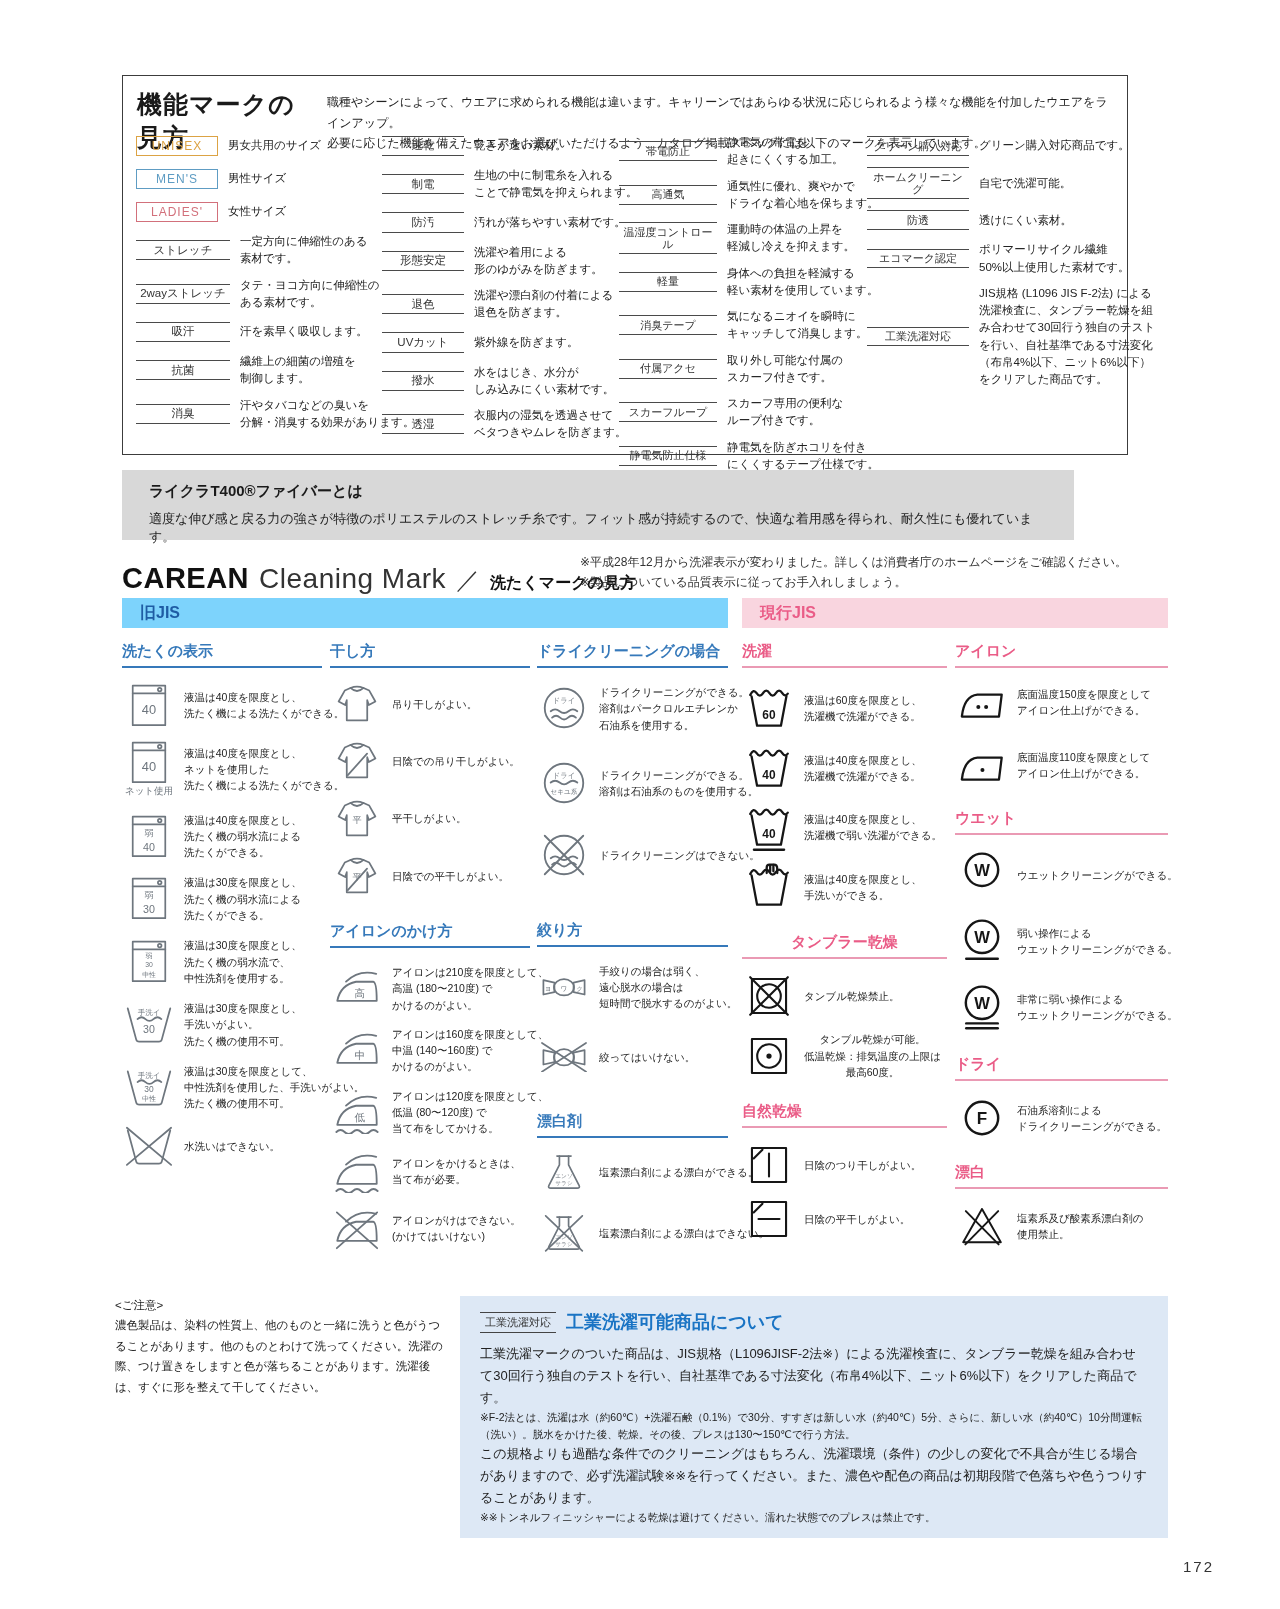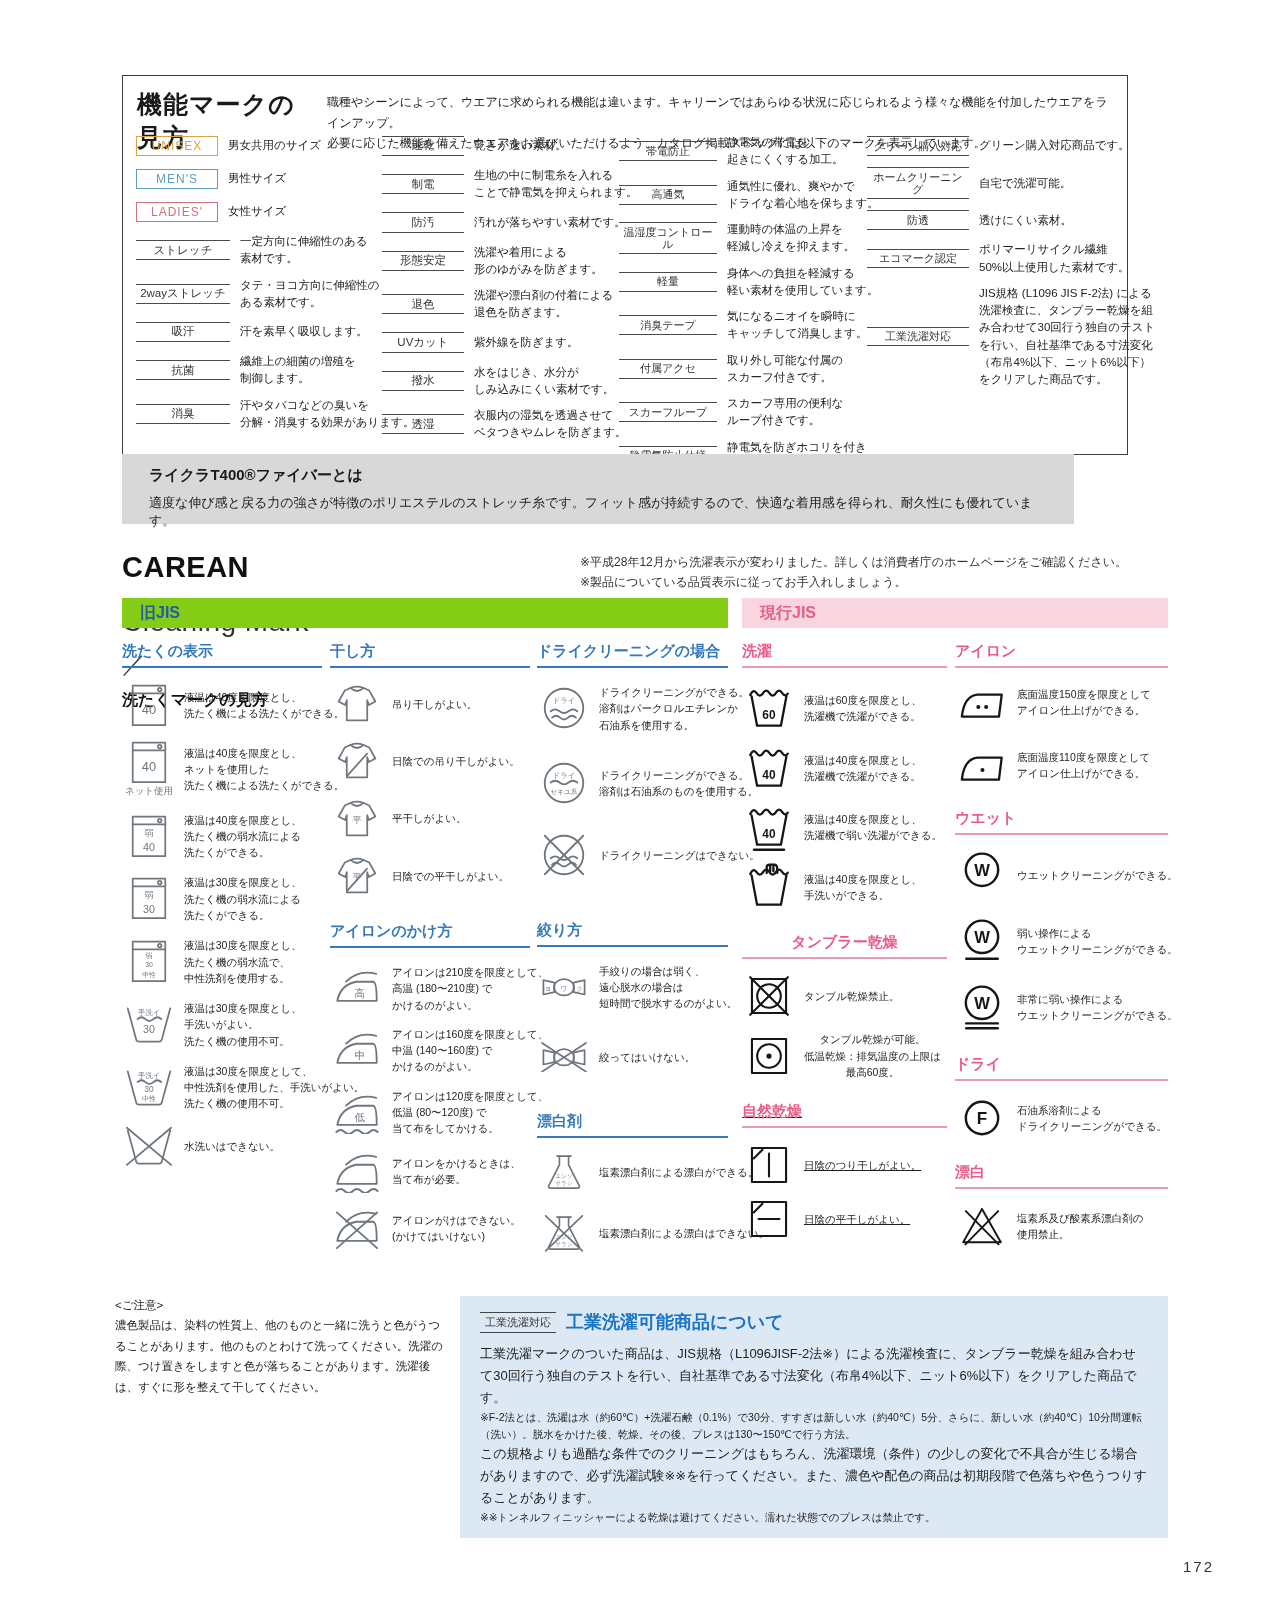--- a/index.html
+++ b/index.html
@@ -18,33 +18,33 @@
   .fm-col.c3{left:744px;width:252px;}
   .fm-item{display:flex;gap:10px;align-items:center;margin-bottom:9px;min-height:24px;}
   .bd{display:inline-block;width:80px;border:1.2px solid;text-align:center;font-size:12px;letter-spacing:1px;padding:2px 0;flex-shrink:0;}
   .mk{display:inline-block;width:92px;border-top:1.5px solid #4a4a4a;border-bottom:1.5px solid #4a4a4a;
       text-align:center;font-size:11.5px;color:#333;padding:2.5px 1px;line-height:1.15;flex-shrink:0;}
   .fm-col.c1 .mk{width:80px;}
   .fm-col.c2 .mk{width:96px;font-size:11px;}
   .fm-col.c3 .mk{width:100px;font-size:11px;}
   .fm-desc{font-size:11.5px;line-height:1.5;color:#222;white-space:pre;}
   
-  .lycra{position:absolute;left:122px;top:454px;width:952px;height:70px;background:#d8d8d8;box-sizing:border-box;padding:12px 27px;}
+  .lycra{position:absolute;left:122px;top:470px;width:952px;height:70px;background:#d8d8d8;box-sizing:border-box;padding:12px 27px;}
   .lycra h2{margin:0 0 9px 0;font-size:15px;font-weight:bold;color:#1a1a1a;}
   .lycra p{margin:0;font-size:13px;color:#222;}
   
-  .clean-head{position:absolute;left:122px;top:551px;display:flex;align-items:baseline;gap:10px;flex-direction:column;}
+  .clean-head{position:absolute;left:122px;top:551px;display:flex;align-items:baseline;gap:10px;}
   .brand{font-size:29px;font-weight:bold;color:#111;letter-spacing:0.5px;}
   .cm{font-size:28px;font-weight:300;color:#333;letter-spacing:0.5px;margin-top:12px;}
   .slash{font-size:24px;color:#333;}
   .cm-jp{font-size:16px;font-weight:bold;color:#111;}
   .clean-notes{position:absolute;left:580px;top:553px;font-size:12px;line-height:1.65;color:#333;}
   
   .jis-bar{position:absolute;top:598px;height:30px;line-height:30px;font-size:16px;font-weight:bold;padding-left:18px;box-sizing:border-box;}
-  .old-bar{left:122px;width:606px;background:#84cc16;color:#1e5ca4;}
+  .old-bar{left:122px;width:606px;background:#7dd3fc;color:#1e5ca4;}
   .new-bar{left:742px;width:426px;background:#f9d5df;color:#ea5c87;}
   
   .jis-old{position:absolute;left:122px;top:642px;width:606px;}
   .jis-new{position:absolute;left:742px;top:642px;width:426px;}
   .ccol{position:absolute;top:0;}
   .jis-old .col0{left:0;width:200px;}
   .jis-old .col1{left:208px;width:200px;}
   .jis-old .col2{left:415px;width:191px;}
   .jis-new .col0{left:0;width:205px;}
   .jis-new .col1{left:213px;width:213px;}
@@ -67,21 +67,21 @@
   .sec-tumble .ci{margin-bottom:14px;}
   .sec-shizen .ci{margin-bottom:12px;}
   .sec-airon .ci{margin-bottom:26px;}
   .sec-wet .ci{margin-bottom:19px;}
   .sec-dryf .ci{margin-bottom:16px;}
   .sec-bleach .ci{margin-bottom:16px;}
   .sec-ironold{margin-top:26px;}
   .sec-shibori{margin-top:44px;}
   .sec-hyohaku{margin-top:40px;}
   .sec-tumble{margin-top:22px;text-align:center;}
-  .sec-shizen{margin-top:22px;text-decoration:underline;}
+  .sec-shizen{margin-top:22px;}
   .sec-wet{margin-top:26px;}
   .sec-dryf{margin-top:24px;}
   .sec-bleach{margin-top:24px;}
   
   .notice{position:absolute;left:115px;top:1298px;width:335px;}
   .nt{font-size:11.5px;color:#222;margin-bottom:2px;}
   .nb{font-size:11.5px;line-height:1.8;color:#222;}
   .industrial{position:absolute;left:460px;top:1296px;width:708px;background:#dde8f5;box-sizing:border-box;padding:14px 20px 12px 20px;}
   .ind-head{display:flex;align-items:center;gap:10px;margin-bottom:9px;}
   .ind-badge{font-size:11px;color:#333;border-top:1.5px solid #444;border-bottom:1.5px solid #444;padding:2px 5px;}

